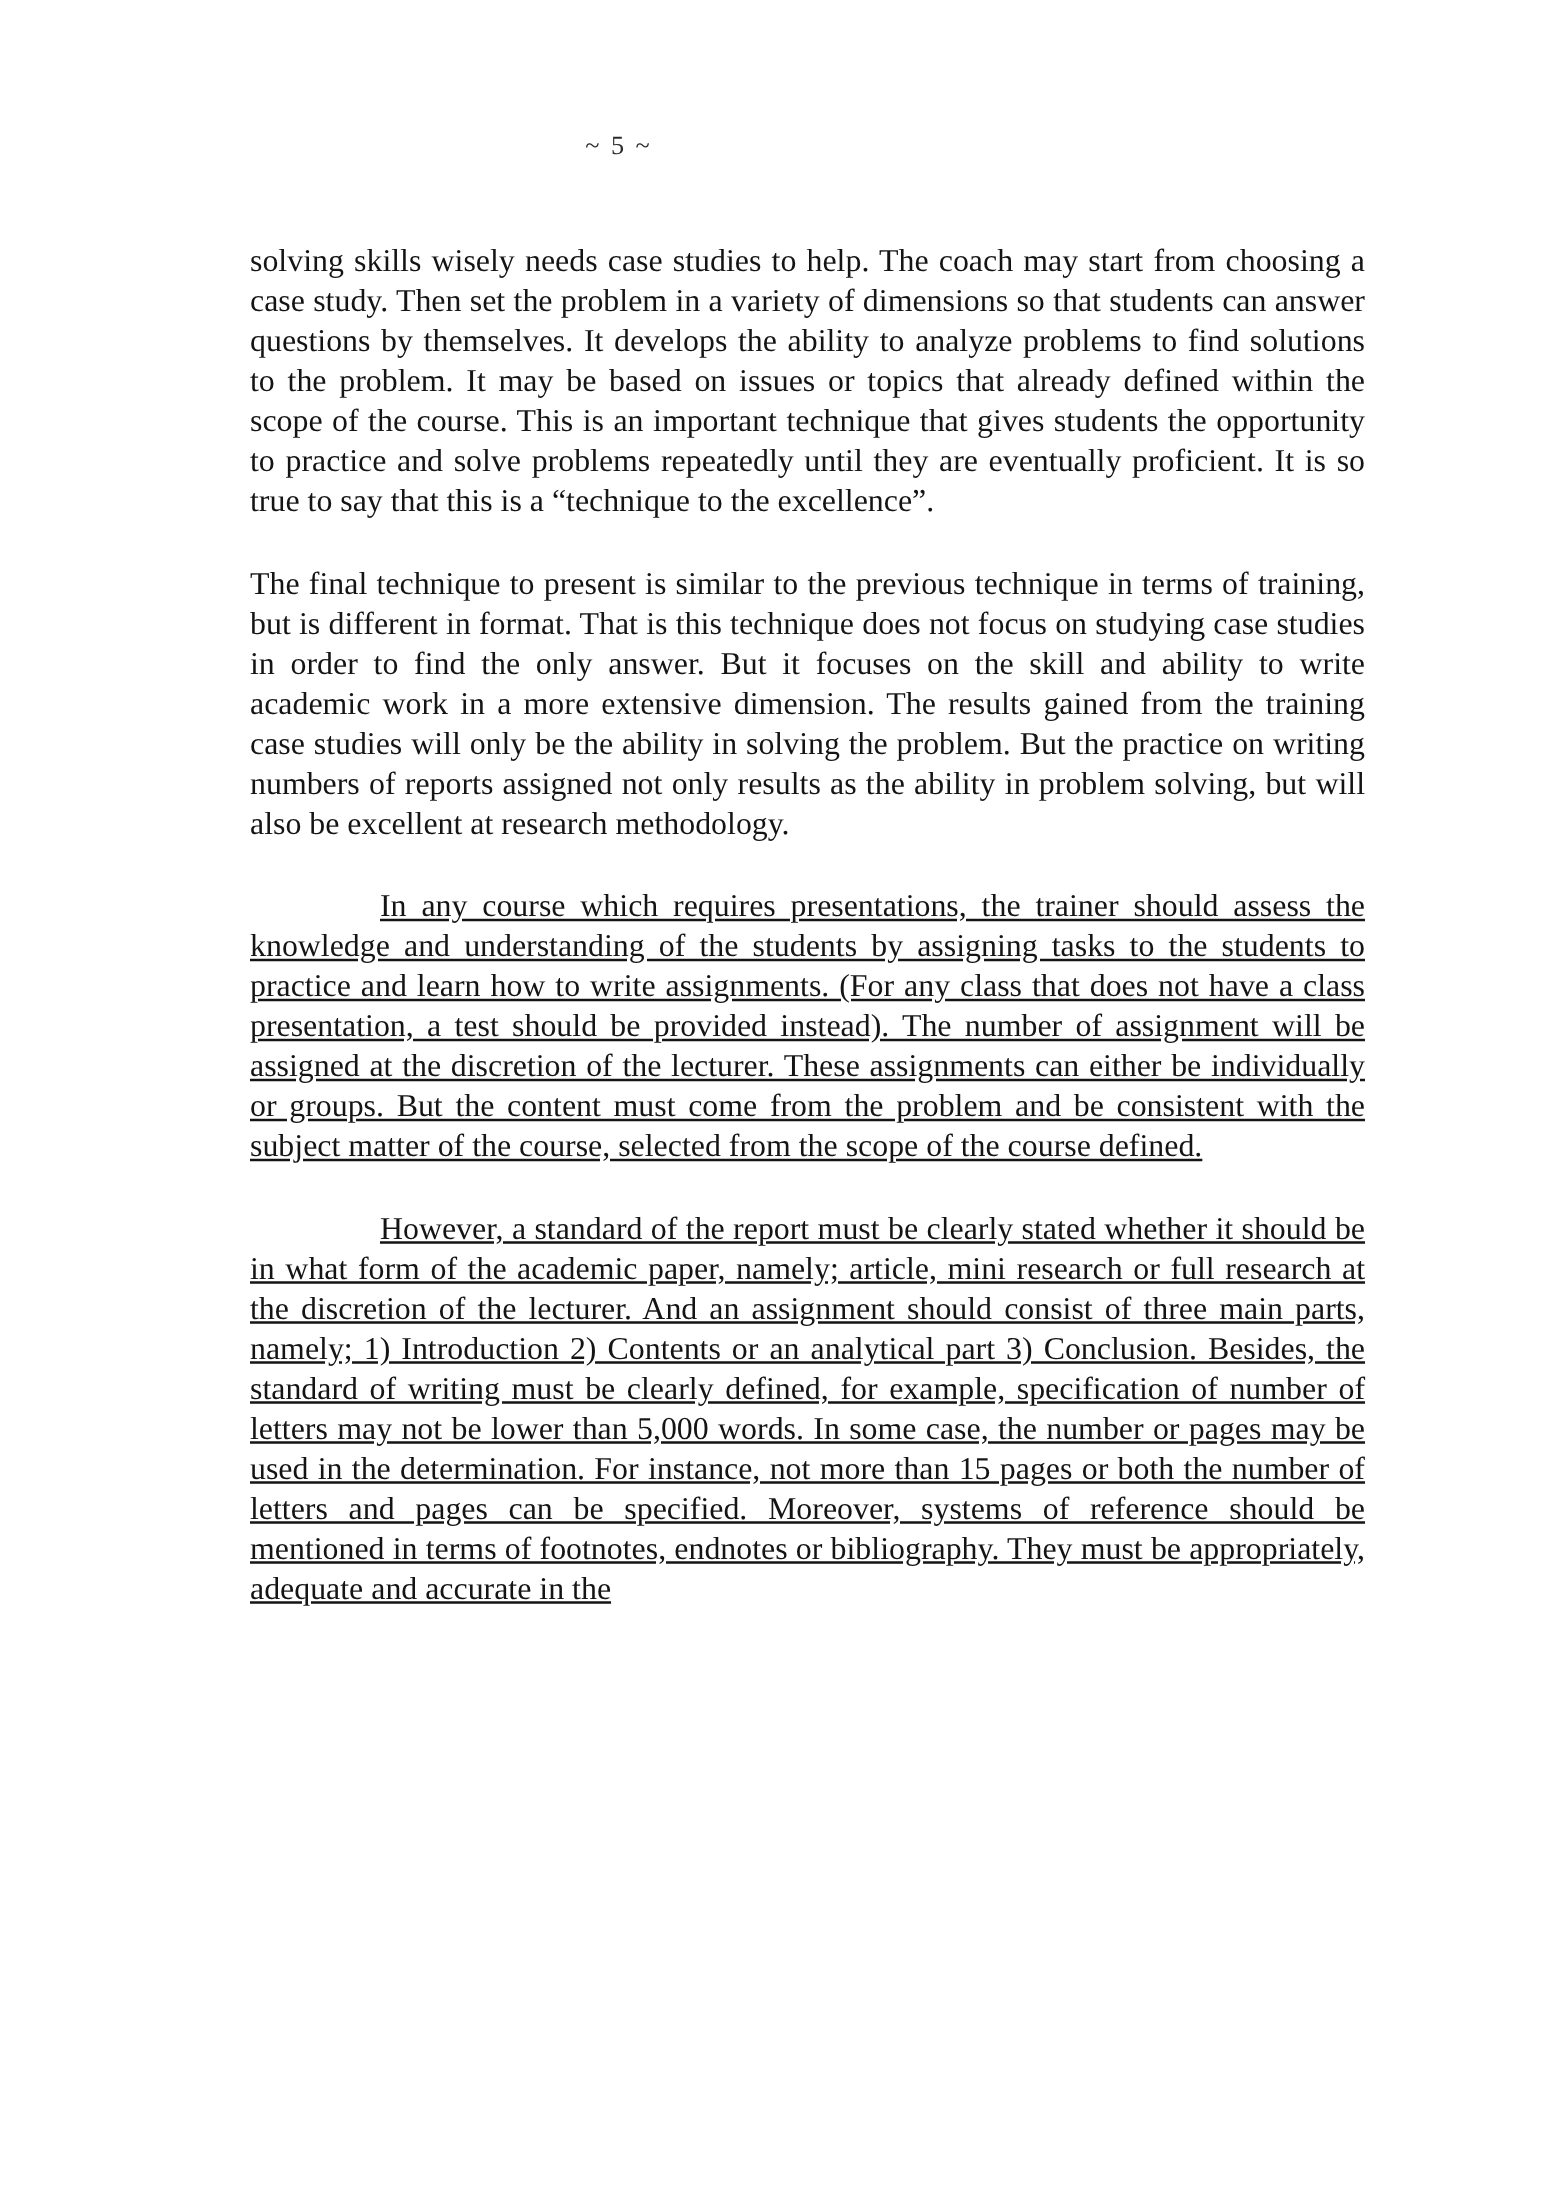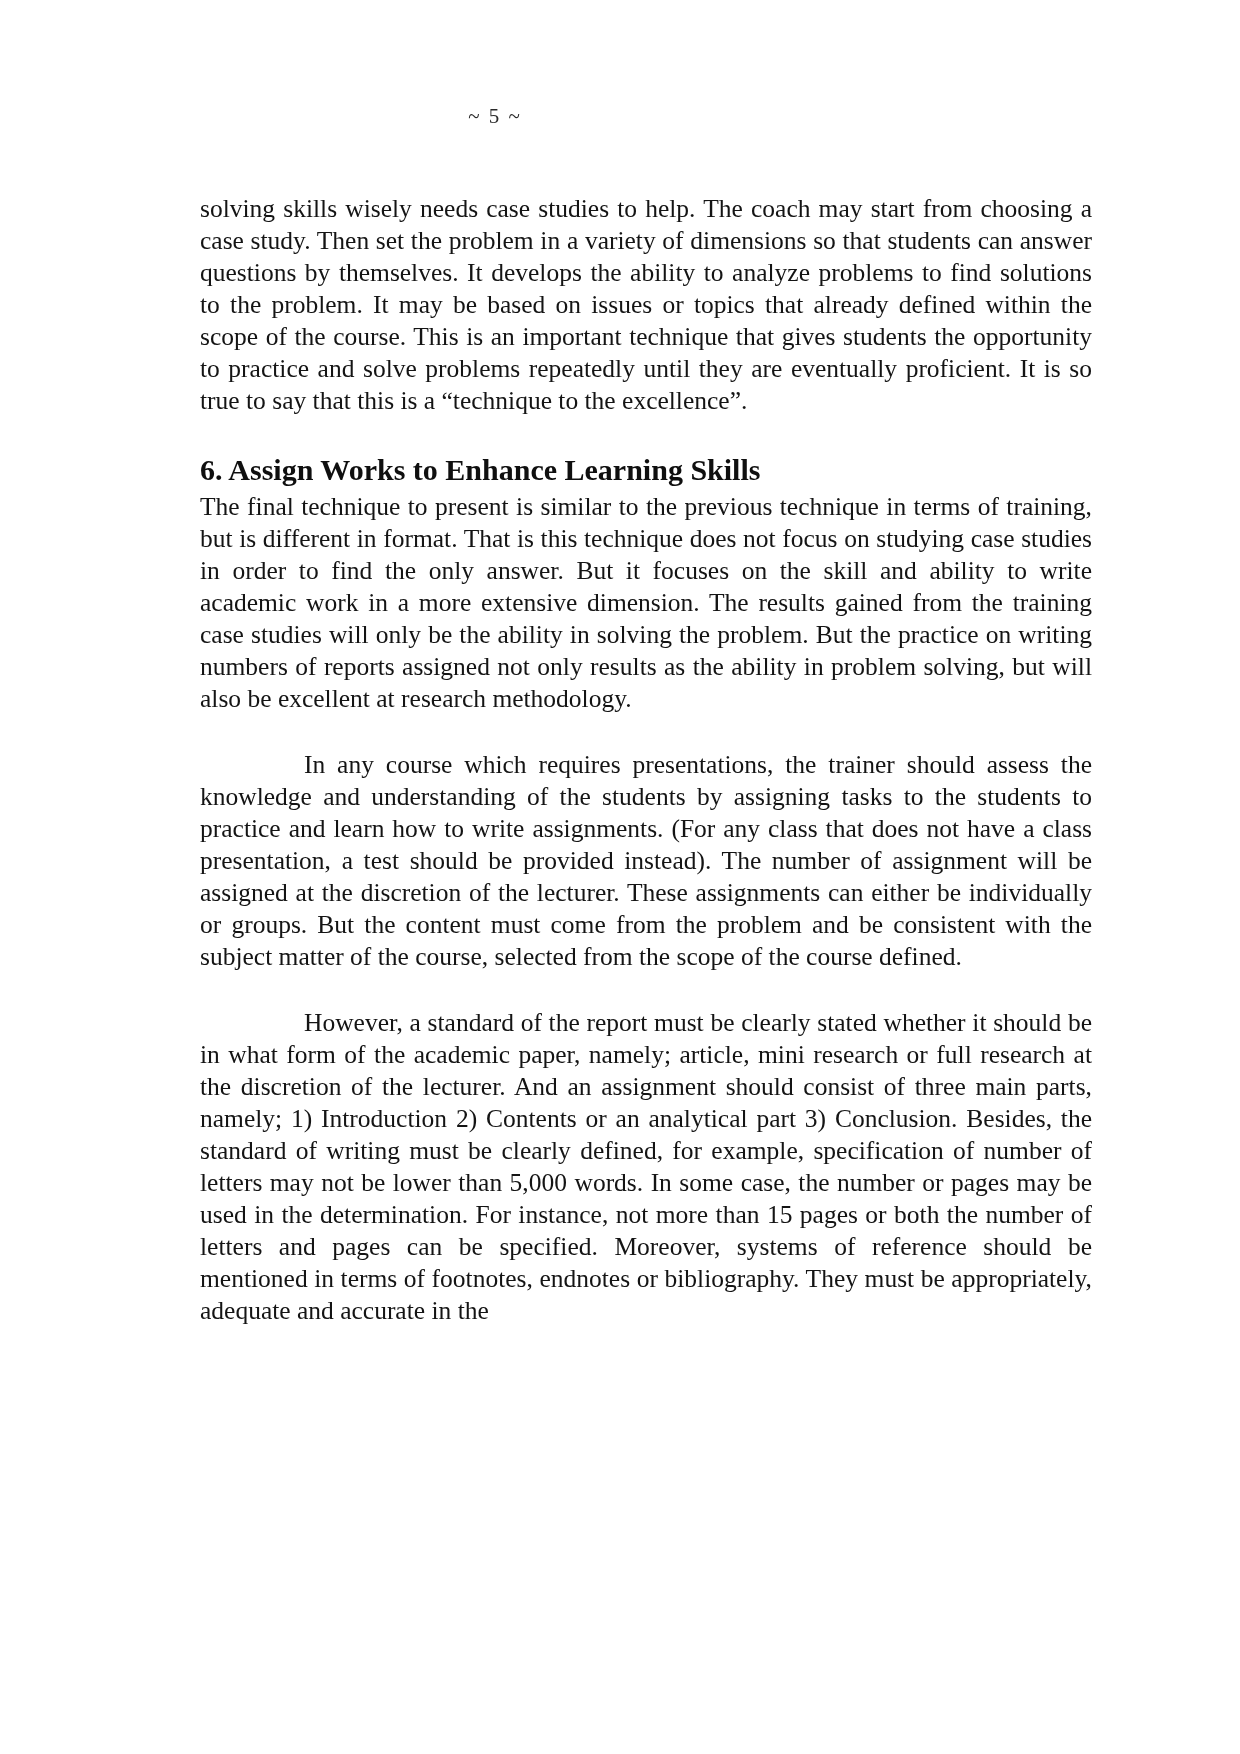--- a/index.html
+++ b/index.html
@@ -32,20 +32,21 @@
   }
   .para {
     margin: 0 0 34px 0;
     text-align: justify;
   }
   .para.last {
     margin-bottom: 0;
   }
   .para.indent {
     text-indent: 104px;
+    text-decoration: underline;
   }
   .section-heading {
     margin: 0 0 2px 0;
     font-size: 30px;
     line-height: 38px;
     font-weight: bold;
     text-align: left;
     color: #0f0f0f;
   }
 </style>
@@ -53,21 +54,20 @@
 <body>
 
 <div class="page">
 
   <div class="page-number">~ 5 ~</div>
 
   <div class="text-block">
 
     <p class="para">solving skills wisely needs case studies to help. The coach may start from choosing a case study. Then set the problem in a variety of dimensions so that students can answer questions by themselves. It develops the ability to analyze problems to find solutions to the problem. It may be based on issues or topics that already defined within the scope of the course. This is an important technique that gives students the opportunity to practice and solve problems repeatedly until they are eventually proficient. It is so true to say that this is a “technique to the excellence”.</p>
 
-    <h2 class="section-heading">6. Assign Works to Enhance Learning Skills</h2>
 
     <p class="para">The final technique to present is similar to the previous technique in terms of training, but is different in format. That is this technique does not focus on studying case studies in order to find the only answer. But it focuses on the skill and ability to write academic work in a more extensive dimension. The results gained from the training case studies will only be the ability in solving the problem. But the practice on writing numbers of reports assigned not only results as the ability in problem solving, but will also be excellent at research methodology.</p>
 
     <p class="para indent">In any course which requires presentations, the trainer should assess the knowledge and understanding of the students by assigning tasks to the students to practice and learn how to write assignments. (For any class that does not have a class presentation, a test should be provided instead). The number of assignment will be assigned at the discretion of the lecturer. These assignments can either be individually or groups. But the content must come from the problem and be consistent with the subject matter of the course, selected from the scope of the course defined.</p>
 
     <p class="para indent last">However, a standard of the report must be clearly stated whether it should be in what form of the academic paper, namely; article, mini research or full research at the discretion of the lecturer. And an assignment should consist of three main parts, namely; 1) Introduction 2) Contents or an analytical part 3) Conclusion. Besides, the standard of writing must be clearly defined, for example, specification of number of letters may not be lower than 5,000 words. In some case, the number or pages may be used in the determination. For instance, not more than 15 pages or both the number of letters and pages can be specified. Moreover, systems of reference should be mentioned in terms of footnotes, endnotes or bibliography. They must be appropriately, adequate and accurate in the</p>
 
   </div>
 </div>
 

